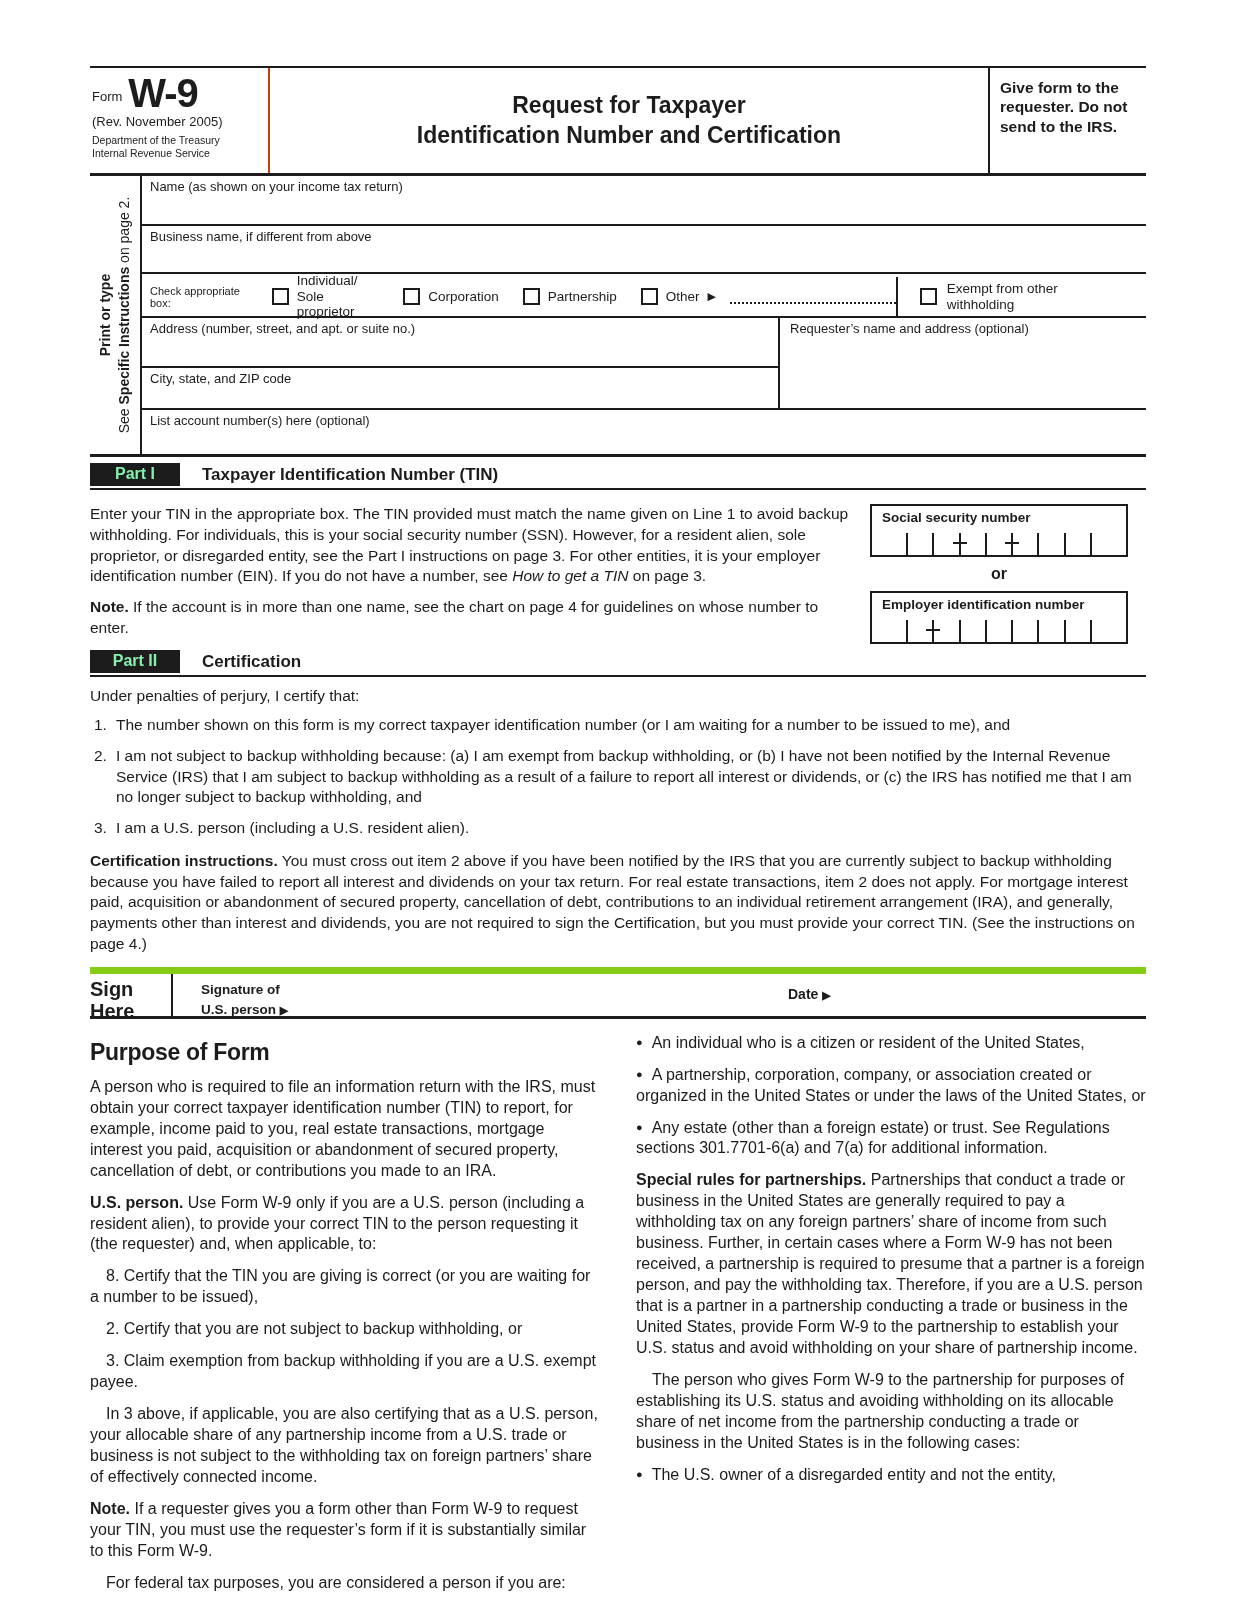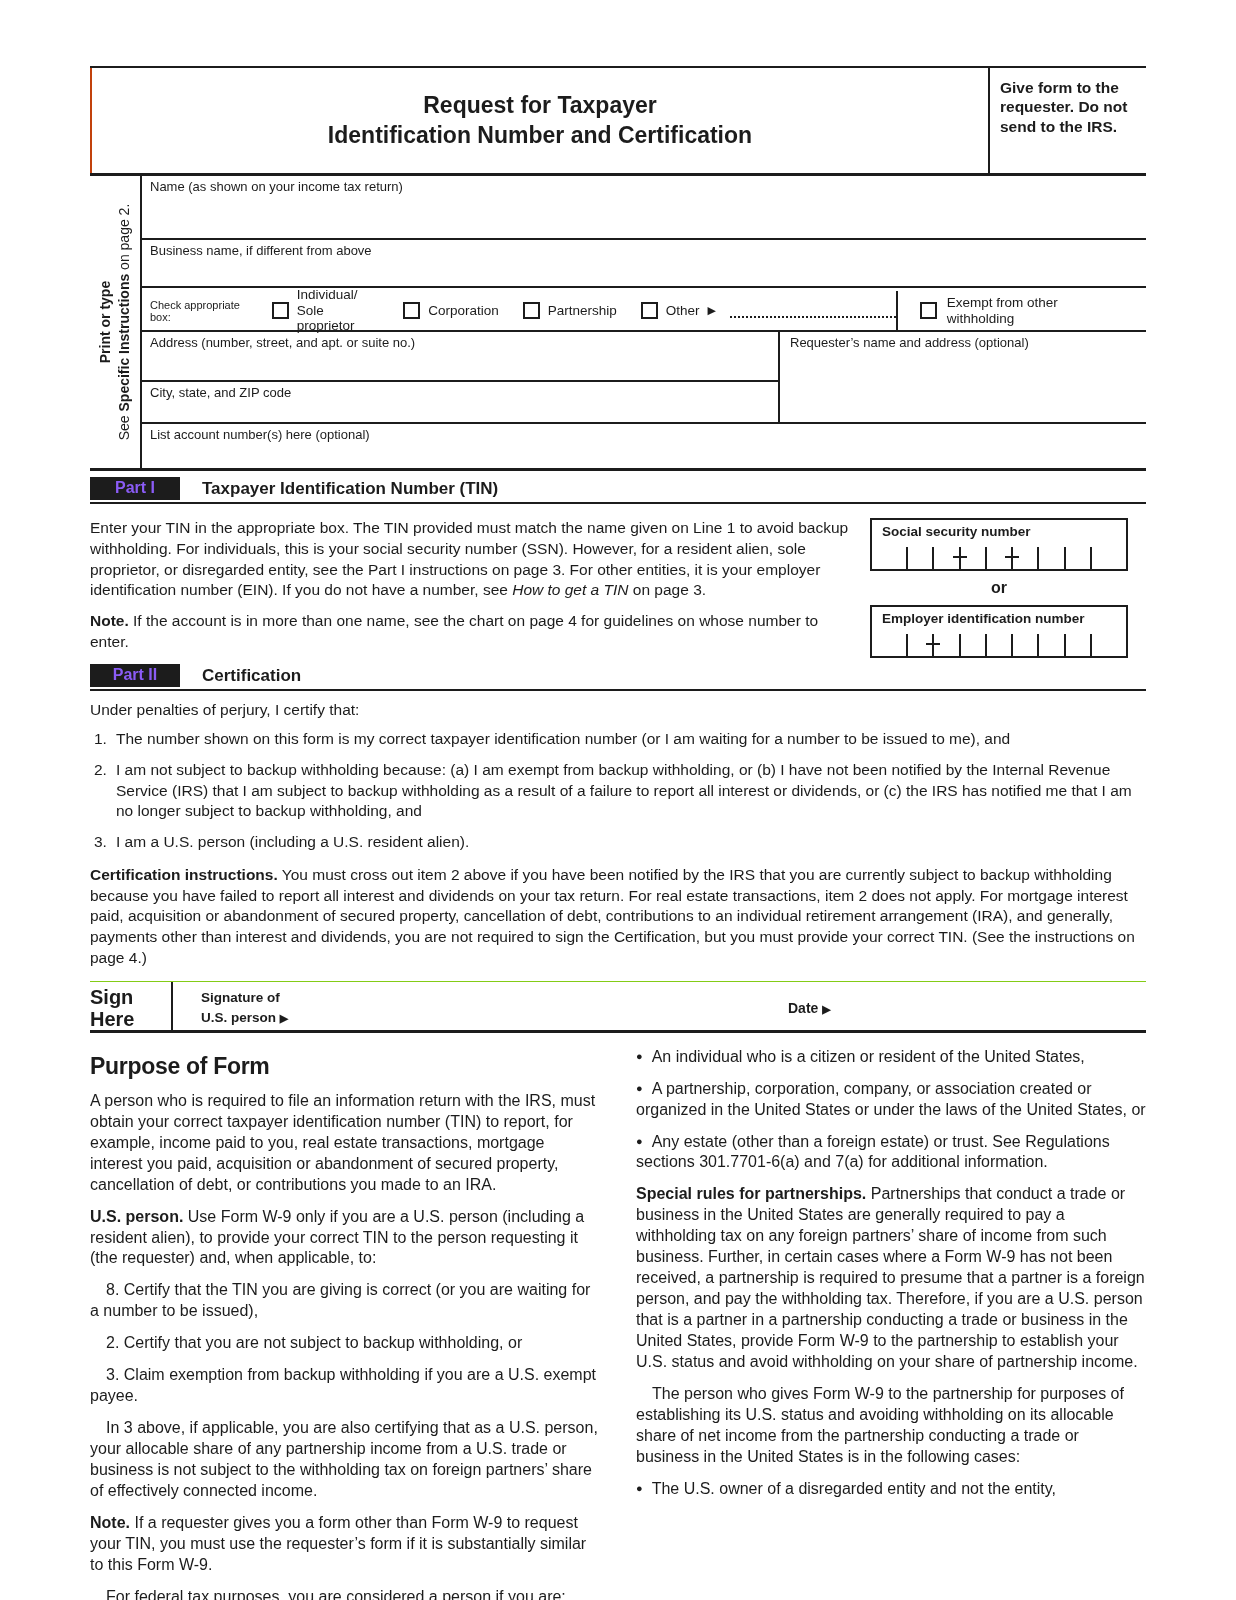--- a/index.html
+++ b/index.html
@@ -47,21 +47,21 @@
     position:absolute; top:50%; left:50%;
     transform:translate(-50%,-50%) rotate(-90deg);
     white-space:nowrap; text-align:center;
     font-size:14px; line-height:1.35;
   }
   .strip-line1 { font-weight:bold; }
   .fields { flex:1; }
   .frow { border-bottom:2px solid #1c1c1c; padding:3px 0 0 8px; position:relative; }
   .frow:last-child { border-bottom:none; }
   .flabel { font-size:13px; }
-  .row-name { height:64px; }
+  .row-name { height:50px; }
   .row-business { height:48px; }
   .row-check { height:44px; display:flex; align-items:center; padding-left:8px; }
   .row-addr-city { display:flex; padding:0; border-bottom:2px solid #1c1c1c; }
   .addr-city-left { width:636px; }
   .sub-addr { height:50px; border-bottom:2px solid #1c1c1c; padding:3px 0 0 8px; }
   .sub-city { height:40px; padding:3px 0 0 8px; }
   .requester-cell { flex:1; border-left:2px solid #1c1c1c; padding:3px 0 0 10px; }
   .row-account { height:44px; }
 
   .cb { display:inline-block; width:17px; height:17px; border:2px solid #1c1c1c; background:#fff; flex:none; }
@@ -71,21 +71,21 @@
   .other-line { display:inline-block; width:175px; border-bottom:2px dotted #1c1c1c; height:14px; margin-left:14px; }
   .arrow { font-size:11px; }
   .exempt-cell {
     margin-left:auto; border-left:2px solid #1c1c1c; align-self:stretch;
     display:flex; align-items:center; gap:10px; padding-left:22px; width:263px; font-size:13.5px; line-height:1.15;
   }
 
   
   .part-bar { display:flex; align-items:center; border-bottom:2px solid #1c1c1c; padding-bottom:2px; margin-top:6px; }
   .part-chip {
-    background:#1c1c1c; color:#8b5cf6; font-weight:bold; font-size:16px;
+    background:#1c1c1c; color:#86efac; font-weight:bold; font-size:16px;
     width:90px; text-align:center; padding:2px 0 3px;
   }
   .part-title { font-weight:bold; font-size:17px; margin-left:22px; }
 
   
   .p1-body { display:flex; margin-top:14px; }
   .p1-text { width:768px; font-size:15.5px; line-height:1.34; }
   .p1-note { margin-top:10px; }
   .p1-right { width:288px; padding-left:12px; }
   .tin-box { border:2px solid #1c1c1c; width:258px; padding:4px 10px 0; background:#fff; }
@@ -103,21 +103,21 @@
   .cert-item { display:flex; margin-top:10px; font-size:15.5px; line-height:1.34; }
   .cert-num { width:22px; flex:none; margin-left:4px; }
   .cert-text { flex:1; }
   .cert-instr { margin-top:12px; font-size:15.5px; line-height:1.34; }
   .bold { font-weight:bold; }
   .italic { font-style:italic; }
 
   
   .sign-row {
     display:flex; margin-top:12px;
-    border-top:1px solid #84cc16; border-bottom:3px solid #1c1c1c;
+    border-top:7px solid #84cc16; border-bottom:3px solid #1c1c1c;
     height:52px;
   }
   .sign-left { width:72px; font-size:20px; font-weight:bold; line-height:1.1; padding-top:4px; }
   .sign-right { flex:1; border-left:2px solid #1c1c1c; position:relative; padding:6px 0 0 28px;margin-left:9px; }
   .sig-label { font-size:13.5px; font-weight:bold; line-height:1.5; }
   .date-label { position:absolute; left:615px; bottom:14px; font-size:14px; font-weight:bold; }
   .sig-area { position:absolute; left:150px; right:470px; bottom:8px; height:2px; }
   .date-area { position:absolute; left:680px; right:10px; bottom:8px; height:2px; }
 
   
@@ -129,20 +129,31 @@
   .bullet { position:relative; }
   .bullet::before { content:"●"; font-size:11px; margin-right:9px; position:relative; top:-2px; }
 </style>
 </head>
 <body>
 
 <div class="page">
   <div class="content">
 
     <div class="hdr">
+      <div class="hdr-left">
+        <div class="hdr-form-line">
+          <span class="hdr-form-word">Form</span>
+          <span class="hdr-form-number">W-9</span>
+        </div>
+        <div class="hdr-rev">(Rev. November 2005)</div>
+        <div class="hdr-dept">
+          <div>Department of the Treasury</div>
+          <div>Internal Revenue Service</div>
+        </div>
+      </div>
       <div class="hdr-mid">
         <div>Request for Taxpayer</div>
         <div>Identification Number and Certification</div>
       </div>
       <div class="hdr-right">Give form to the requester. Do not send to the IRS.</div>
     </div>
 
     <div class="fields-wrap">
       <div class="side-strip">
         <div class="side-strip-inner">

